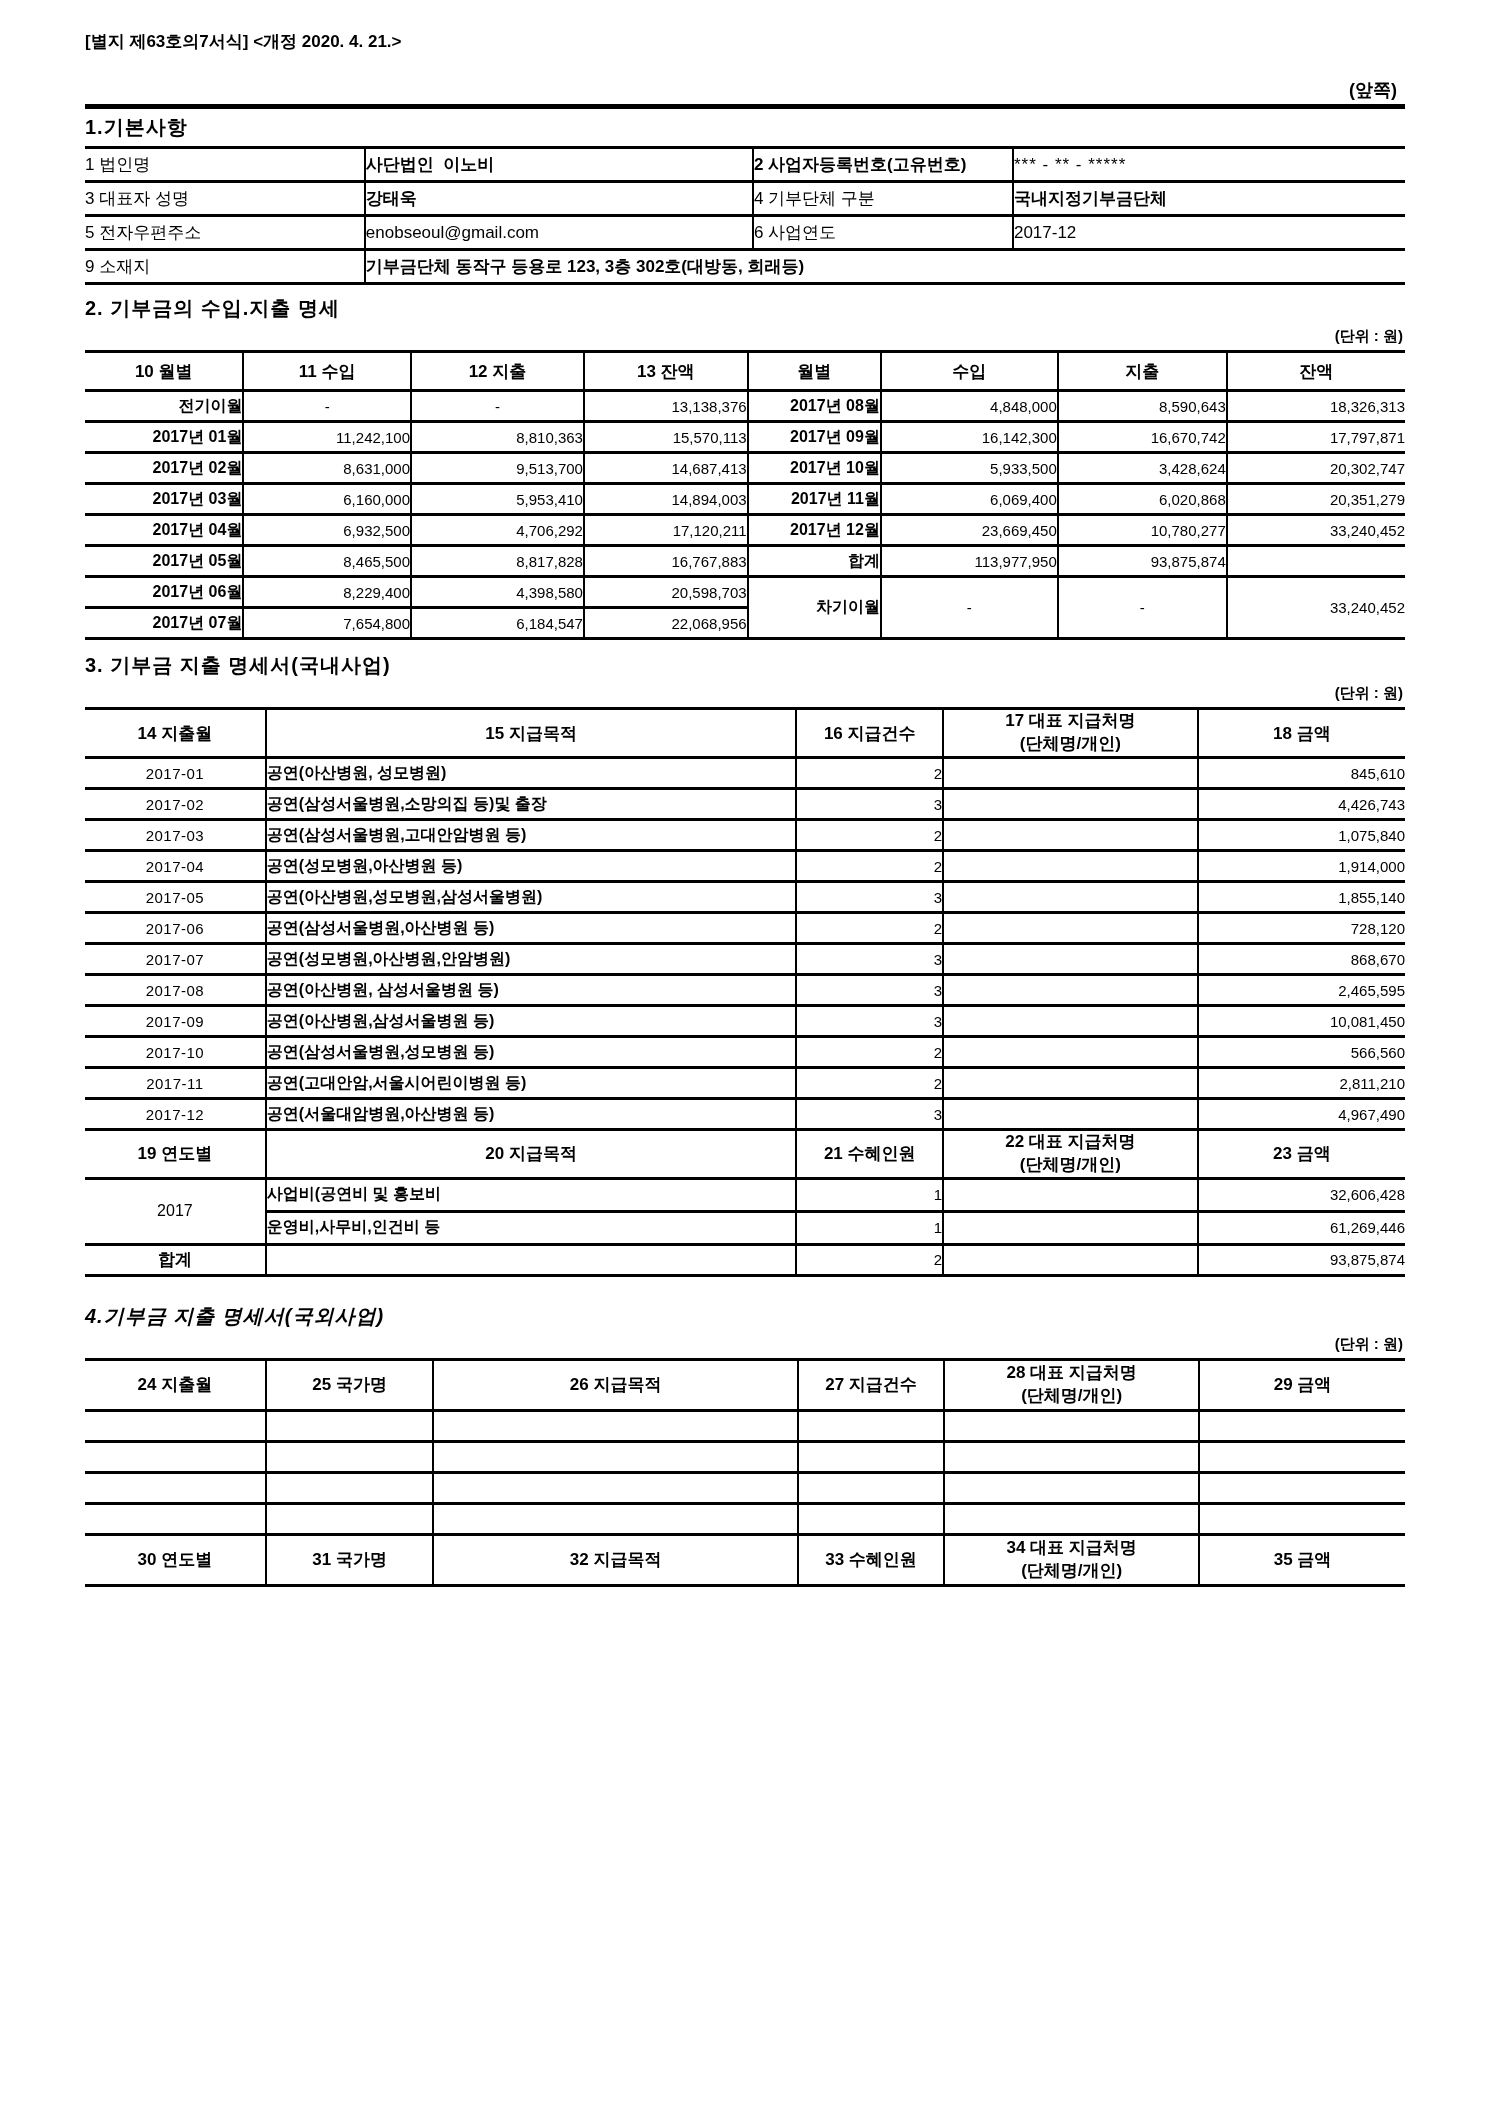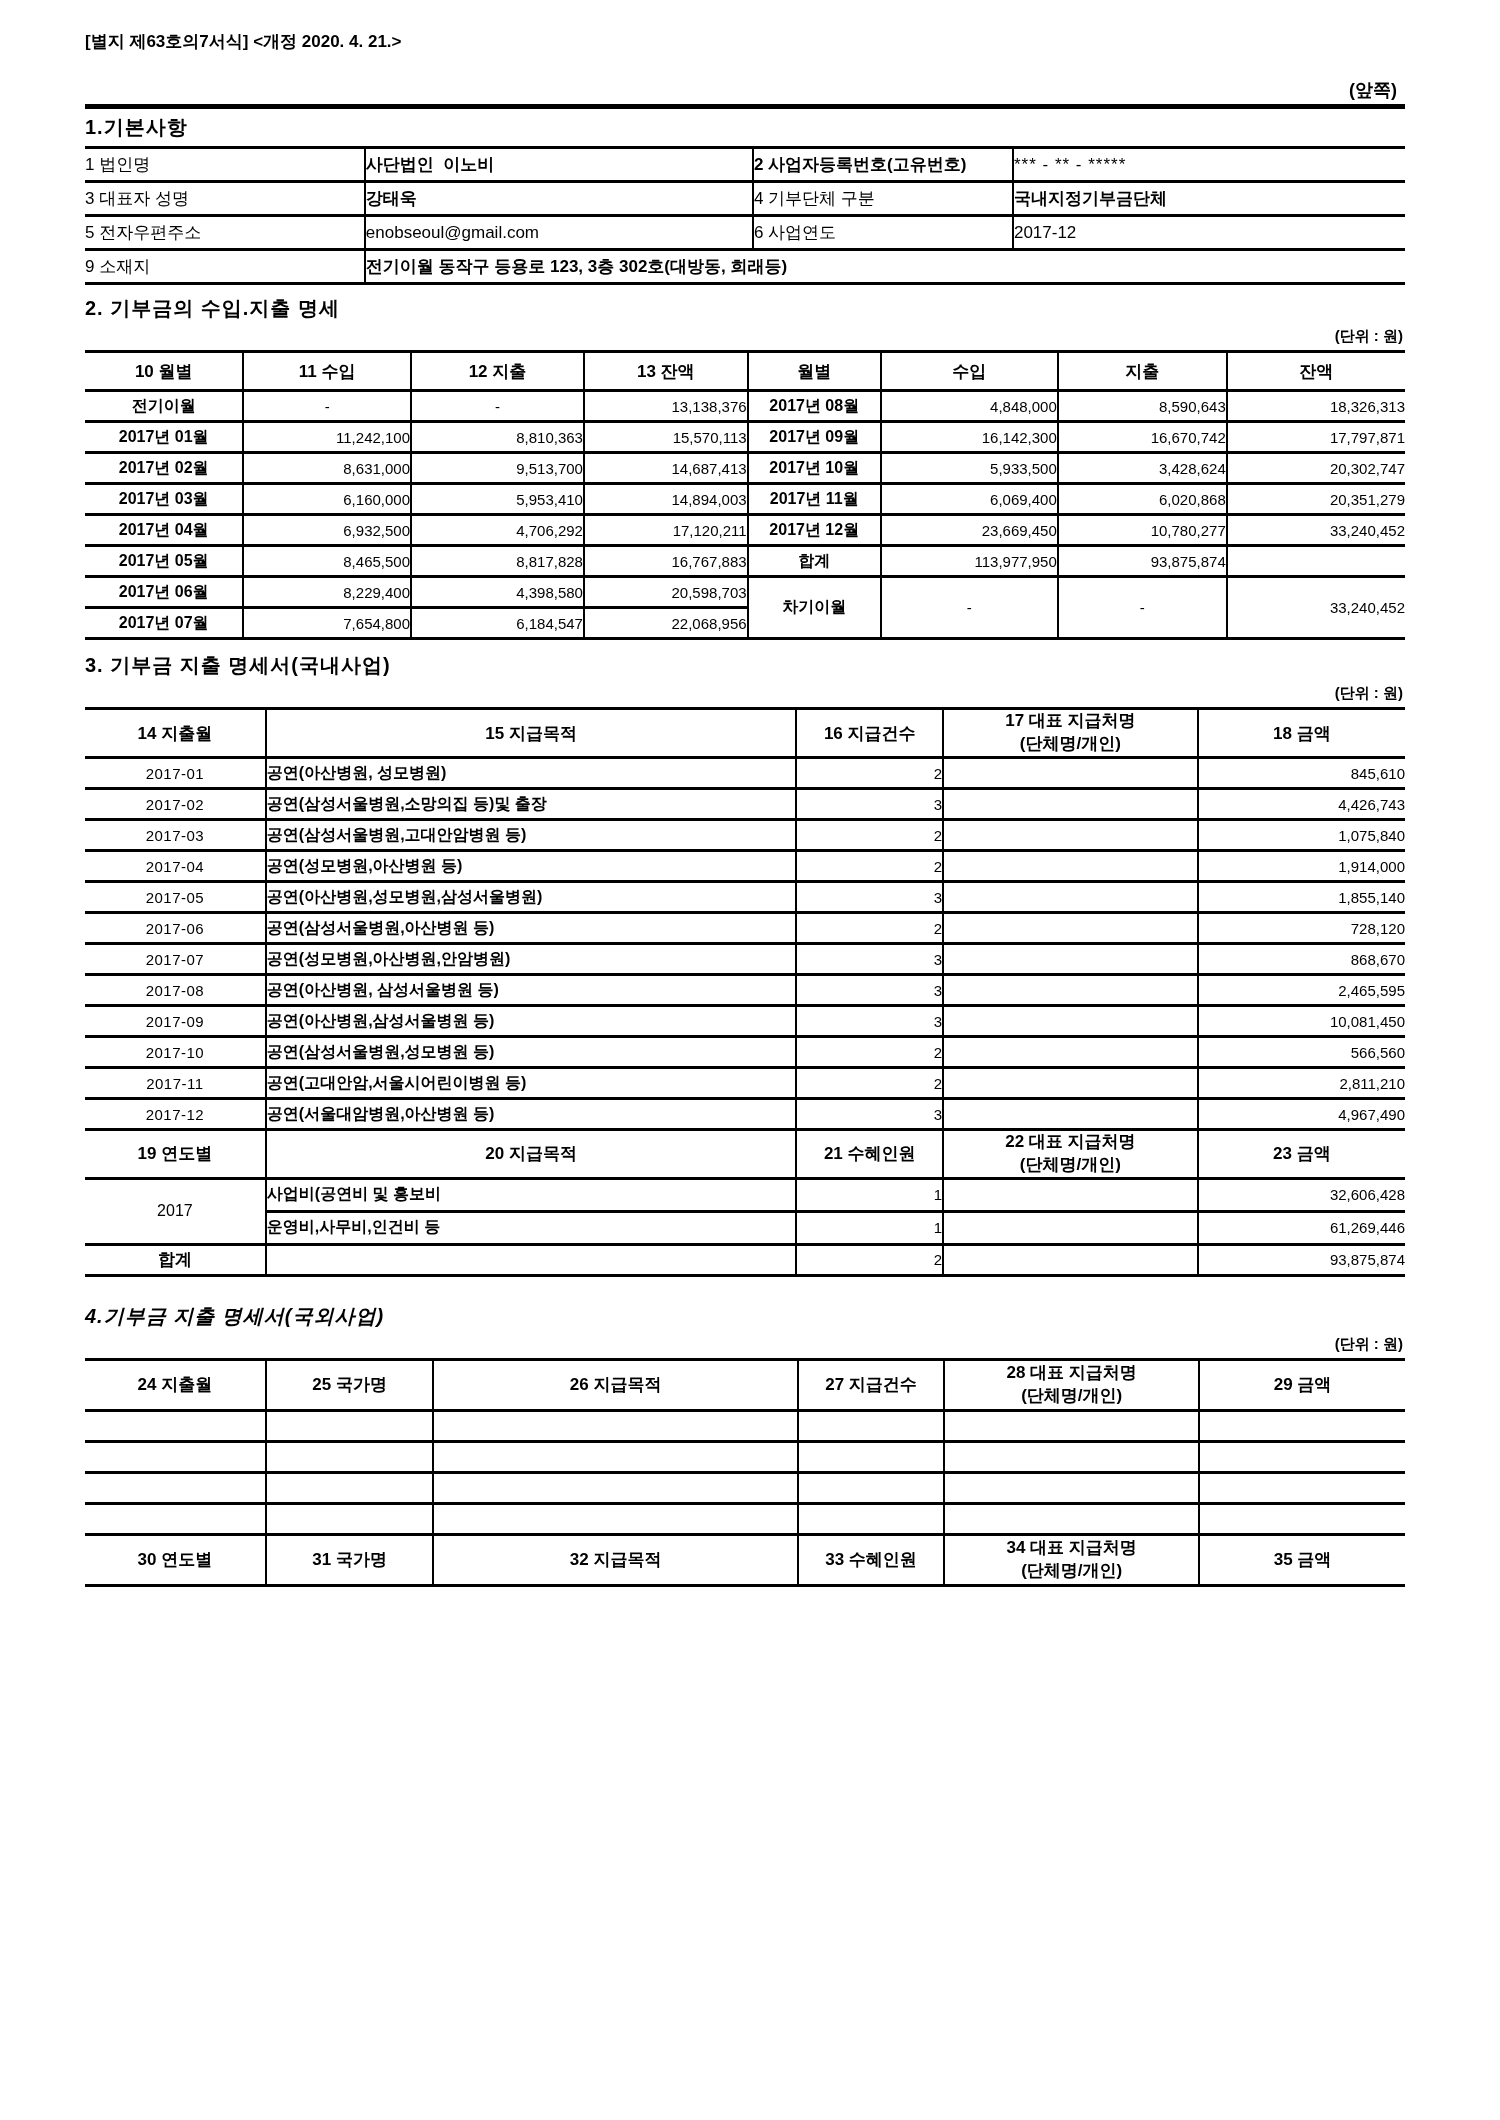--- a/index.html
+++ b/index.html
@@ -34,21 +34,21 @@
   .t1 td { height:31px; font-size:17px; }
   .lbl { text-align:left; padding-left:7px; font-weight:normal; }
   .val { text-align:left; padding-left:7px; }
   .bold { font-weight:bold; }
   .pre { white-space:pre-wrap; }
   .masked { font-size:14px; letter-spacing:1px; }
 
   
   .t2 th { height:36px; }
   .t2 td { height:28px; }
-  .mon { text-align:center; font-weight:bold; font-size:16px; }
+  .mon { text-align:right; font-weight:bold; font-size:16px; }
   .num { text-align:right; padding-right:4px; font-size:15px; }
   .ctr { text-align:center; font-size:15px; }
 
   
   .hd2 { white-space:pre-line; line-height:1.35; }
   .t3 th.h1 { height:46px; }
   .t3 th.h2 { height:38px; }
   .t3 td { height:28px; }
   .t3 td.yrrow { height:30px; }
   .mcell { text-align:center; font-size:15px; letter-spacing:0.5px; }
@@ -92,21 +92,21 @@
       <td class="val bold">국내지정기부금단체</td>
     </tr>
     <tr>
       <td class="lbl">5 전자우편주소</td>
       <td class="val">enobseoul@gmail.com</td>
       <td class="lbl">6 사업연도</td>
       <td class="val">2017-12</td>
     </tr>
     <tr>
       <td class="lbl">9 소재지</td>
-      <td class="val bold" colspan="3">전기이월 동작구 등용로 123, 3층 302호(대방동, 희래등)</td>
+      <td class="val bold" colspan="3">기부금단체 동작구 등용로 123, 3층 302호(대방동, 희래등)</td>
     </tr>
   </tbody>
     </table>
 
   <div class="sec-heading mt10">2. 기부금의 수입.지출 명세</div>
   <div class="unit-label">(단위 : 원)</div>
   <table class="doc-table t2">
     <colgroup>
         <col style="width:12%">
         <col style="width:12.7%">

